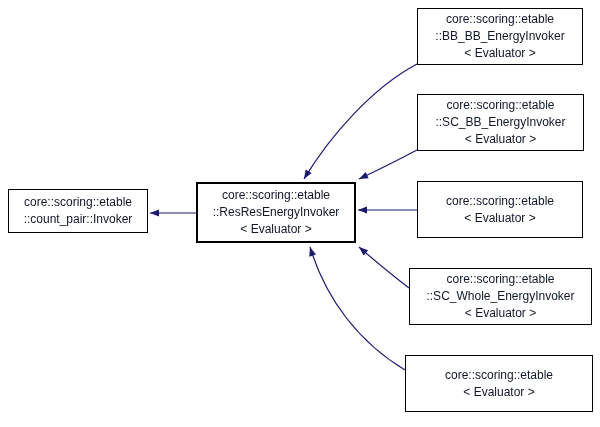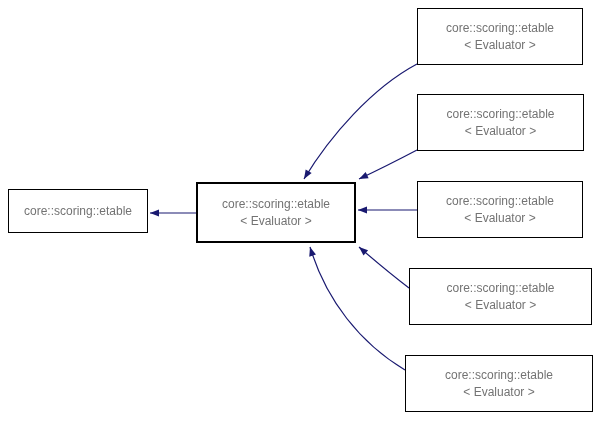--- a/index.html
+++ b/index.html
@@ -11,21 +11,21 @@
     overflow:hidden;
   }
   .arrows{position:absolute;left:0;top:0;width:600px;height:427px;}
   .arrow{fill:none;stroke:#191970;stroke-width:1.2;}
   .arrowhead{fill:#191970;}
   .node{
     position:absolute;
     box-sizing:border-box;
     background:#ffffff;
     border:1px solid #000000;
-    color:#737373;
+    color:#0f172a;
     display:flex;flex-direction:column;
     justify-content:center;align-items:center;
     text-align:center;
     font-size:12px;line-height:17px;
     white-space:nowrap;
     cursor:pointer;
   }
   .node.center{border-width:2px;cursor:default;}
   .ln{width:100%;}
 </style>
@@ -43,44 +43,49 @@
     <path class="arrow" marker-end="url(#ah)" d="M196,213 L150,213"></path>
     <path class="arrow" marker-end="url(#ah)" d="M417,64 C372,88 330,136 304,179"></path>
     <path class="arrow" marker-end="url(#ah)" d="M417,150 C398,160 376,171 359,179"></path>
     <path class="arrow" marker-end="url(#ah)" d="M417,210 L358,210"></path>
     <path class="arrow" marker-end="url(#ah)" d="M409,288 C392,275 374,260 359,247"></path>
     <path class="arrow" marker-end="url(#ah)" d="M405,370 C360,343 326,300 310,247"></path>
   </svg>
 
   <div class="node" style="left:8px;top:189px;width:140px;height:44px;">
     <div class="ln">core::scoring::etable</div>
+    <div class="ln">::count_pair::Invoker</div>
   </div>
 
   <div class="node center" style="left:196px;top:182px;width:160px;height:61px;">
     <div class="ln">core::scoring::etable</div>
+    <div class="ln">::ResResEnergyInvoker</div>
     <div class="ln">&lt; Evaluator &gt;</div>
   </div>
 
   <div class="node" style="left:417px;top:8px;width:166px;height:57px;">
     <div class="ln">core::scoring::etable</div>
+    <div class="ln">::BB_BB_EnergyInvoker</div>
     <div class="ln">&lt; Evaluator &gt;</div>
   </div>
 
   <div class="node" style="left:417px;top:94px;width:167px;height:57px;">
     <div class="ln">core::scoring::etable</div>
+    <div class="ln">::SC_BB_EnergyInvoker</div>
     <div class="ln">&lt; Evaluator &gt;</div>
   </div>
 
   <div class="node" style="left:417px;top:181px;width:166px;height:57px;">
     <div class="ln">core::scoring::etable</div>
     <div class="ln">&lt; Evaluator &gt;</div>
   </div>
 
   <div class="node" style="left:409px;top:268px;width:183px;height:57px;">
     <div class="ln">core::scoring::etable</div>
+    <div class="ln">::SC_Whole_EnergyInvoker</div>
     <div class="ln">&lt; Evaluator &gt;</div>
   </div>
 
   <div class="node" style="left:405px;top:355px;width:188px;height:57px;">
     <div class="ln">core::scoring::etable</div>
     <div class="ln">&lt; Evaluator &gt;</div>
   </div>
 
 </div>
 

